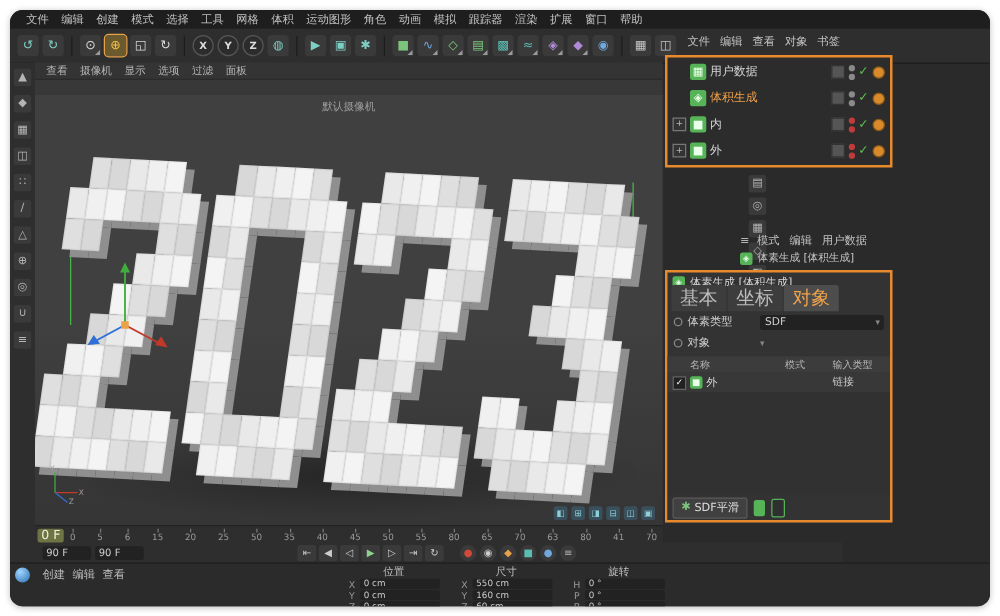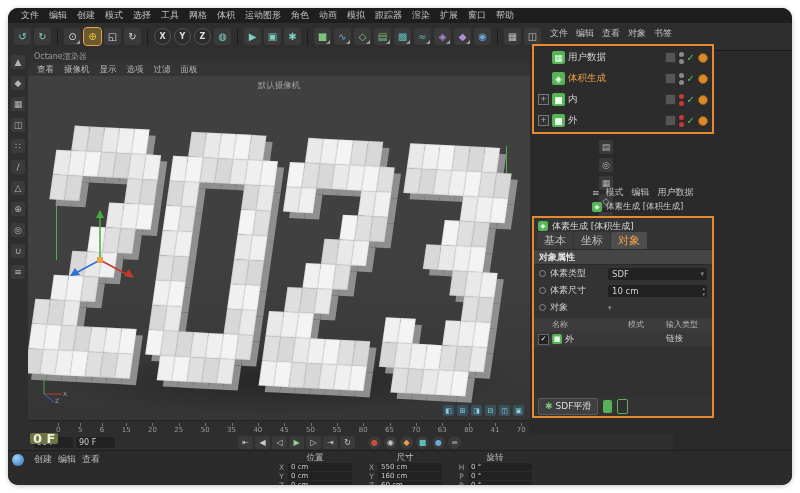--- a/index.html
+++ b/index.html
@@ -83,21 +83,21 @@
   .attr-menubar span.mi{font-size:9px;color:#c2c2c2;padding:0 4px;}
   .attr-breadcrumb{position:absolute;left:584px;top:193px;display:flex;align-items:center;gap:4px;
                    font-size:8.5px;color:#c5c5c5;}
   .bc-icon{width:10px;height:10px;border-radius:2px;background:#57b357;display:flex;
            align-items:center;justify-content:center;font-size:7px;color:#eaffea;}
   .attr-box{position:absolute;left:524px;top:208px;width:178px;height:198px;border:2px solid #e78a2e;
             background:#333;display:flex;flex-direction:column;z-index:6;}
   .attr-title{height:16px;display:flex;align-items:center;gap:4px;padding:0 4px;}
   .attr-title span{font-size:9px;color:#d8d8d8;}
   .attr-tabs{height:15px;display:flex;gap:1px;padding:0 3px;align-items:flex-end;}
-  .attr-tab{font-size:11px;color:#bdbdbd;background:#3d3d3d;padding:1px 7px;border-radius:2px 2px 0 0;}
+  .attr-tab{font-size:15px;color:#bdbdbd;background:#3d3d3d;padding:1px 7px;border-radius:2px 2px 0 0;}
   .attr-tab.active{background:#4d4d4d;color:#f0a24a;}
   .attr-section{height:14px;background:#454545;display:flex;align-items:center;padding:0 5px;
                 font-size:9px;color:#e4e4e4;font-weight:bold;border-top:1px solid #2a2a2a;
                 border-bottom:1px solid #2a2a2a;}
   .attr-row{height:17px;display:flex;align-items:center;padding:0 5px;gap:4px;}
   .bullet{width:5px;height:5px;border-radius:50%;border:1px solid #888;flex:0 0 auto;}
   .attr-label{font-size:9px;color:#cfcfcf;width:54px;flex:0 0 auto;}
   .attr-field{flex:1;height:12px;background:#222;border-radius:2px;display:flex;align-items:center;
               padding:0 4px;font-size:8.5px;color:#d0d0d0;position:relative;}
   .dd-caret{position:absolute;right:3px;font-size:7px;color:#888;}
@@ -121,22 +121,22 @@
   .batt{width:9px;height:13px;border-radius:2px;background:#57b357;}
   .batt.alt{background:#2f2f2f;border:1px solid #57b357;}
 
   
   .timeline{position:absolute;left:20px;top:412px;width:502px;height:14px;background:#2e2e2e;
             border-top:1px solid #222;}
   .ruler{position:absolute;left:28px;right:4px;top:0;bottom:0;display:flex;
          justify-content:space-between;align-items:center;}
   .tick{font-size:7px;color:#9a9a9a;position:relative;padding-top:3px;}
   .tick::before{content:"";position:absolute;top:0;left:50%;width:1px;height:3px;background:#777;}
-  .cur-frame{position:absolute;left:2px;top:12px;height:11px;background:#6f7445;border-radius:2px;
-             padding:0 3px;font-size:13px;color:#eef0d8;display:flex;align-items:center;z-index:2;font-weight:bold;}
+  .cur-frame{position:absolute;left:2px;top:2px;height:11px;background:#6f7445;border-radius:2px;
+             padding:0 3px;font-size:10px;color:#eef0d8;display:flex;align-items:center;z-index:2;}
   .transport{position:absolute;left:20px;top:426px;width:640px;height:16px;background:#2e2e2e;
              display:flex;align-items:center;gap:3px;padding-left:6px;}
   .tfield{width:36px;height:11px;background:#222;border-radius:2px;font-size:8px;color:#ccc;
           display:flex;align-items:center;padding-left:3px;flex:0 0 auto;}
   .tbtns{display:flex;gap:2px;margin-left:120px;}
   .tbtn{width:15px;height:13px;background:#3a3a3a;border-radius:2px;color:#ccc;font-size:8px;
         display:flex;align-items:center;justify-content:center;}
   .tkeys{display:flex;gap:3px;margin-left:10px;}
   .kbtn{width:13px;height:13px;border-radius:50%;background:#3a3a3a;font-size:8px;
         display:flex;align-items:center;justify-content:center;}
@@ -227,23 +227,20 @@
       <div class="lti">∷</div>
       <div class="lti">∕</div>
       <div class="lti">△</div>
       <div class="lti">⊕</div>
       <div class="lti">◎</div>
       <div class="lti">∪</div>
       <div class="lti">≡</div>
     </div>
 
   <div class="viewport">
-    <div class="vp-topbar">
-      <span>Octane渲染器</span>
-    </div>
     <div class="vp-menus" id="vp-menus">
         <span>查看</span>
         <span>摄像机</span>
         <span>显示</span>
         <span>选项</span>
         <span>过滤</span>
         <span>面板</span>
       </div>
     <div class="vp-canvas">
       <div class="camera-label">默认摄像机</div>
@@ -640,39 +637,27 @@
   <div class="attr-box">
     <div class="attr-title">
       <div class="bc-icon">◈</div>
       <span>体素生成 [体积生成]</span>
     </div>
     <div class="attr-tabs" id="attr-tabs">
         <div class="attr-tab">基本</div>
         <div class="attr-tab">坐标</div>
         <div class="attr-tab active">对象</div>
       </div>
-    <div class="attr-section">对象属性</div>
     <div id="attr-fields">
         <div class="attr-row">
           <div class="bullet"></div>
           <span class="attr-label">体素类型</span>
           <div class="attr-field">
             <span>SDF</span>
             <span class="dd-caret">▾</span>
-          </div>
-        </div>
-        <div class="attr-row">
-          <div class="bullet"></div>
-          <span class="attr-label">体素尺寸</span>
-          <div class="attr-field">
-            <span>10 cm</span>
-            <div class="stepper">
-              <div>▴</div>
-              <div>▾</div>
-            </div>
           </div>
         </div>
         <div class="attr-row">
           <div class="bullet"></div>
           <span class="attr-label">对象</span>
           <span class="dd-caret" style="position: static;">▾</span>
         </div>
       </div>
     <div class="attr-thead" id="attr-thead">
         <div class="th-name">名称</div>

